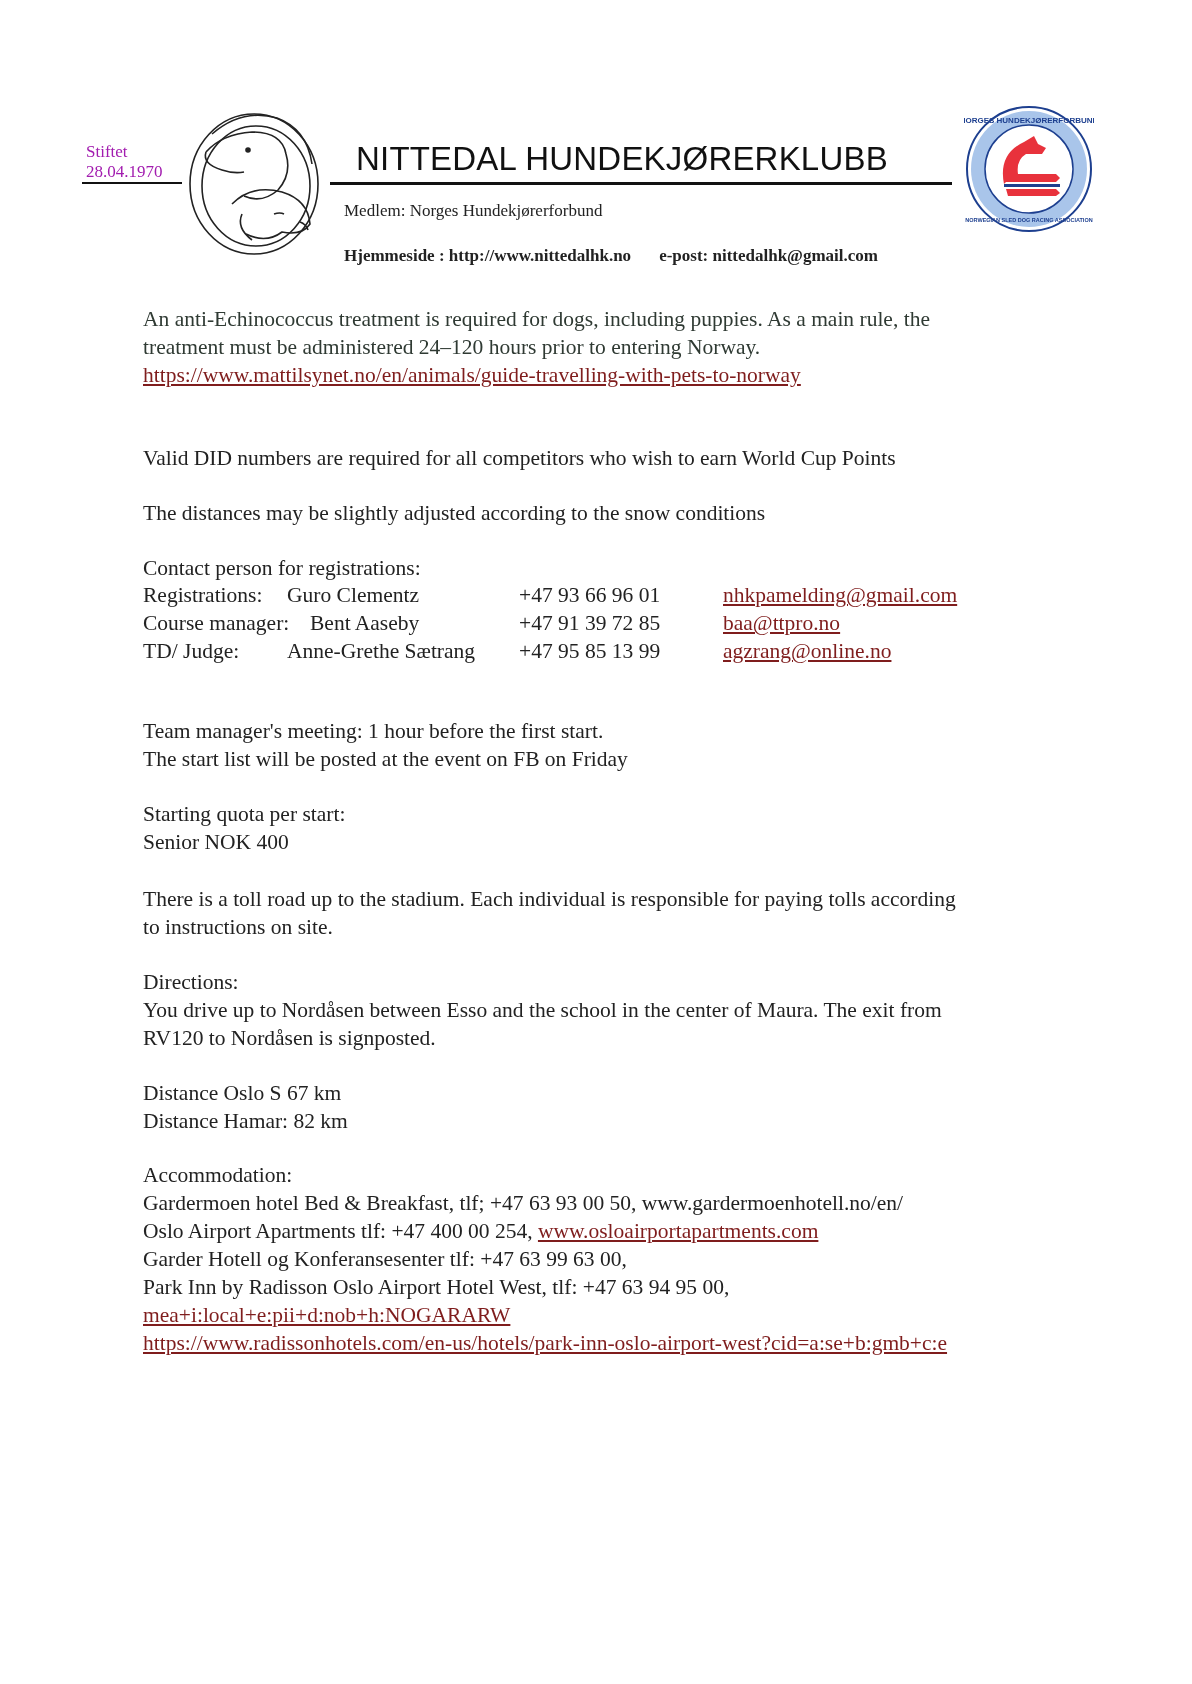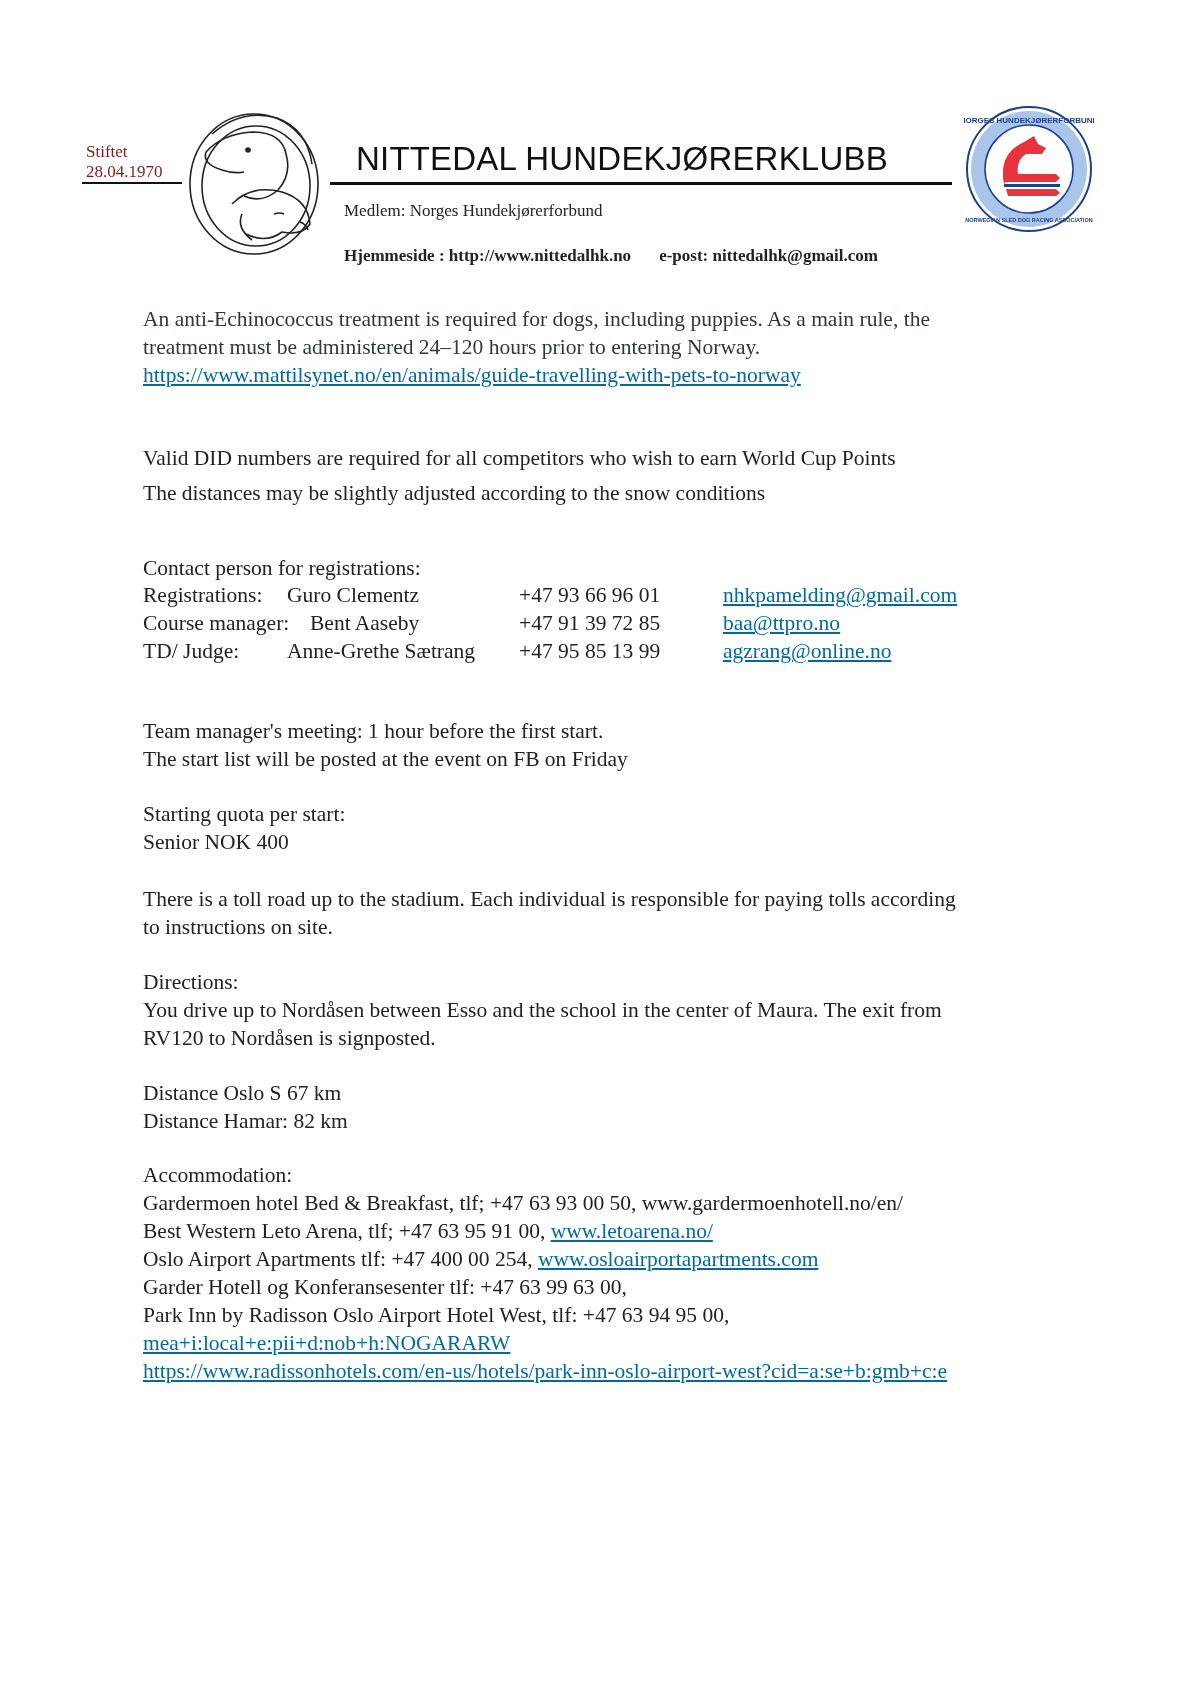--- a/index.html
+++ b/index.html
@@ -1,33 +1,33 @@
 <!DOCTYPE html>
 <html><head>
 <meta charset="utf-8">
 <style>
   html, body { margin: 0; padding: 0; background: #ffffff; }
   body { width: 1192px; height: 1684px; position: relative; overflow: hidden;
          font-family: "Liberation Serif", "DejaVu Serif", serif; color: #222; }
   .abs { position: absolute; }
   
-  .stiftet { left: 86px; top: 142px; font-size: 17px; line-height: 20px; color: #7f1d1d; }
+  .stiftet { left: 86px; top: 142px; font-size: 17px; line-height: 20px; color: #a21caf; }
   .header-line { left: 82px; top: 182px; width: 870px; height: 3px; background: #111; }
   .header-line-left { left: 82px; top: 182px; width: 100px; height: 2px; background: #111; }
   .club-logo { left: 182px; top: 104px; width: 146px; height: 156px; }
   .club-title { left: 356px; top: 140px; font-family: "Liberation Sans", "DejaVu Sans", sans-serif;
                 font-size: 33px; letter-spacing: 0.2px; color: #111; white-space: nowrap; }
   .member { left: 344px; top: 201px; font-size: 17px; color: #222; }
   .contacts { left: 344px; top: 246px; font-size: 17px; font-weight: bold; color: #222; white-space: nowrap; text-align: right; }
   .contacts .sep { display: inline-block; width: 28px; }
   .nhf-logo { left: 964px; top: 104px; width: 130px; height: 130px; }
 
   
   .body-text { left: 143px; font-size: 21.5px; line-height: 28px; color: #222; white-space: nowrap; }
-  a.link { color: #0369a1; text-decoration: underline; }
+  a.link { color: #7f1d1d; text-decoration: underline; }
   .bold { font-weight: normal; }
   .contact-table { left: 143px; top: 581px; font-size: 21.5px; line-height: 28px; }
   .contact-table .row { position: relative; height: 28px; white-space: nowrap; }
   .contact-table .role { position: absolute; left: 0; }
   .contact-table .name { position: absolute; }
   .contact-table .phone { position: absolute; left: 376px; }
   .contact-table .email { position: absolute; left: 580px; }
 </style>
 </head>
 <body>
@@ -73,21 +73,21 @@
   </svg>
 </div>
 
 <div class="abs body-text" style="top:305px; color:#2f3a33;">
   <div>An anti-Echinococcus treatment is required for dogs, including puppies. As a main rule, the</div>
   <div>treatment must be administered 24–120 hours prior to entering Norway.</div>
   <div><a class="link">https://www.mattilsynet.no/en/animals/guide-travelling-with-pets-to-norway</a></div>
 </div>
 
 <div class="abs body-text" style="top:444px;">Valid DID numbers are required for all competitors who wish to earn World Cup Points</div>
-<div class="abs body-text" style="top:479px;">The distances may be slightly adjusted according to the snow conditions</div>
+<div class="abs body-text" style="top:499px;">The distances may be slightly adjusted according to the snow conditions</div>
 
 <div class="abs body-text" style="top:554px;">Contact person for registrations:</div>
 <div class="abs contact-table">
   <div class="row">
     <span class="role">Registrations:</span>
     <span class="name" style="left:144px;">Guro Clementz</span>
     <span class="phone">+47 93 66 96 01</span>
     <a class="email link">nhkpamelding@gmail.com</a>
   </div>
   <div class="row">
@@ -124,19 +124,18 @@
   <div>You drive up to Nordåsen between Esso and the school in the center of Maura. The exit from</div>
   <div>RV120 to Nordåsen is signposted.</div>
   <div style="height:27px;"></div>
   <div>Distance Oslo S 67 km</div>
   <div>Distance Hamar: 82 km</div>
 </div>
 
 <div class="abs body-text" style="top:1161px;">
   <div class="bold">Accommodation:</div>
   <div>Gardermoen hotel Bed &amp; Breakfast, tlf; +47 63 93 00 50, www.gardermoenhotell.no/en/</div>
-  <div><span>Best Western Leto Arena, tlf; +47 63 95 91 00, </span><a class="link">www.letoarena.no/</a></div>
   <div><span>Oslo Airport Apartments tlf: +47 400 00 254, </span><a class="link">www.osloairportapartments.com</a></div>
   <div>Garder Hotell og Konferansesenter tlf: +47 63 99 63 00,</div>
   <div>Park Inn by Radisson Oslo Airport Hotel West, tlf: +47 63 94 95 00,</div>
   <div><a class="link">mea+i:local+e:pii+d:nob+h:NOGARARW</a></div>
   <div><a class="link">https://www.radissonhotels.com/en-us/hotels/park-inn-oslo-airport-west?cid=a:se+b:gmb+c:e</a></div>
 </div>
 
 </body></html>

